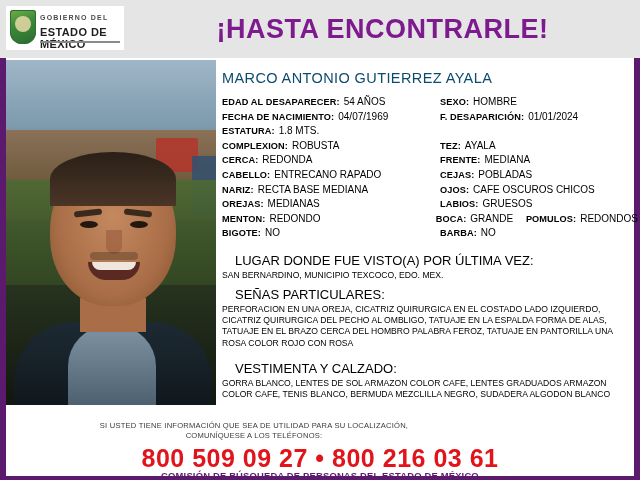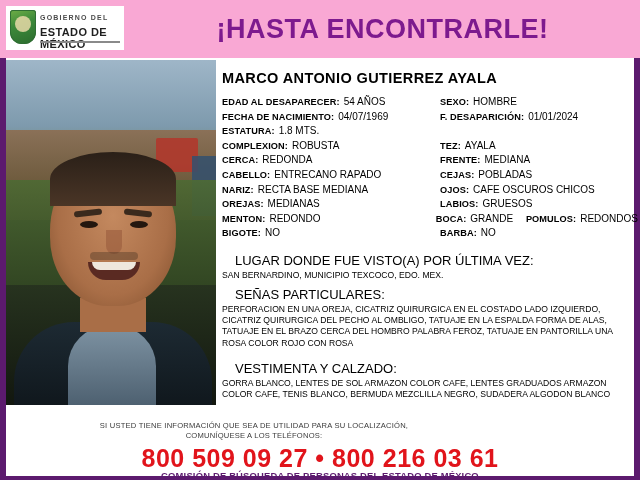--- a/index.html
+++ b/index.html
@@ -9,21 +9,21 @@
     font-family:"Liberation Sans", sans-serif;
     color:#000;
     overflow:hidden;
     position:relative;
   }
   .sheet{position:relative;width:640px;height:480px;}
 
   
   .header{
     position:absolute;left:0;top:0;width:640px;height:58px;
-    background:#f9a8d4;
+    background:#e5e5e5;
   }
   .logo{
     position:absolute;left:6px;top:6px;width:118px;height:44px;
     background:#ffffff;border:0;
   }
   .logo .crest{
     position:absolute;left:4px;top:4px;width:26px;height:34px;
     background:linear-gradient(160deg,#6fae46 0%,#3d8a3a 40%,#2b6b2e 100%);
     border-radius:3px 3px 12px 12px;
     box-shadow:inset 0 0 0 1px #2f6d33;
@@ -91,21 +91,21 @@
   .ph-must{position:absolute;left:84px;top:192px;width:48px;height:8px;background:#3a2a1d;border-radius:4px;opacity:.35;}
   .ph-neck{position:absolute;left:74px;top:238px;width:66px;height:34px;background:#a96e47;}
   .ph-body{position:absolute;left:8px;top:262px;width:198px;height:90px;
     background:linear-gradient(180deg,#1d2a33 0%,#0f161b 100%);border-radius:60px 60px 0 0;}
   .ph-shirt{position:absolute;left:62px;top:266px;width:88px;height:80px;
     background:linear-gradient(180deg,#7e93a3 0%,#4d6070 100%);border-radius:40px 40px 0 0;}
 
   
   .name{
     position:absolute;left:222px;top:70px;width:412px;
-    font-size:14.5px;font-weight:bold;letter-spacing:.4px;color:#000000;
+    font-size:14.5px;font-weight:normal;letter-spacing:.4px;color:#0c4a6e;
   }
   .fields{position:absolute;left:222px;top:96px;width:416px;}
   .row{display:flex;width:416px;margin-bottom:3.6px;}
   .col{display:flex;align-items:baseline;}
   .colA{width:218px;}
   .colB{width:198px;}
   .lbl{color:#000;font-weight:bold;font-size:9.2px;letter-spacing:.1px;white-space:nowrap;}
   .val{color:#000;font-size:10px;margin-left:4px;white-space:nowrap;}
 
   .block{position:absolute;left:222px;width:416px;}

